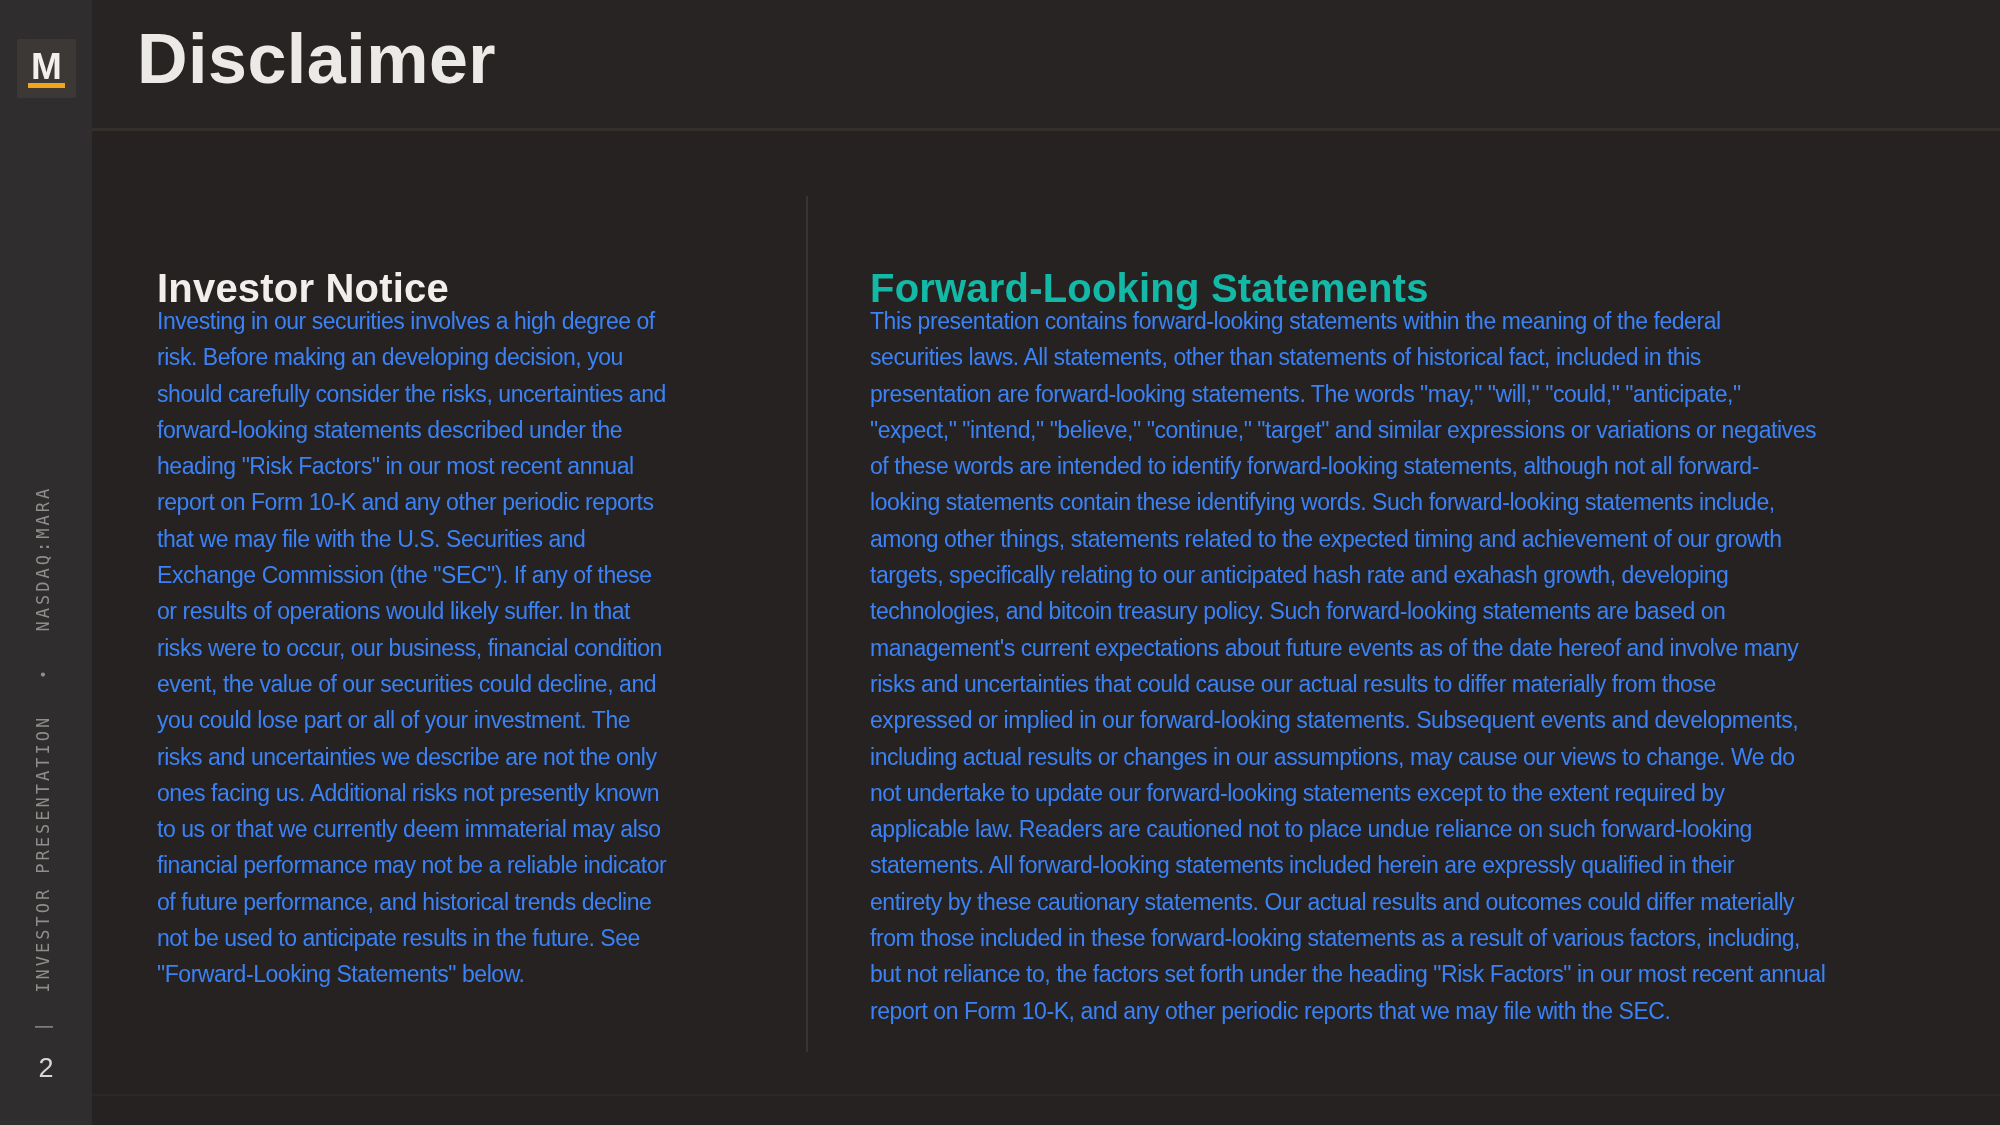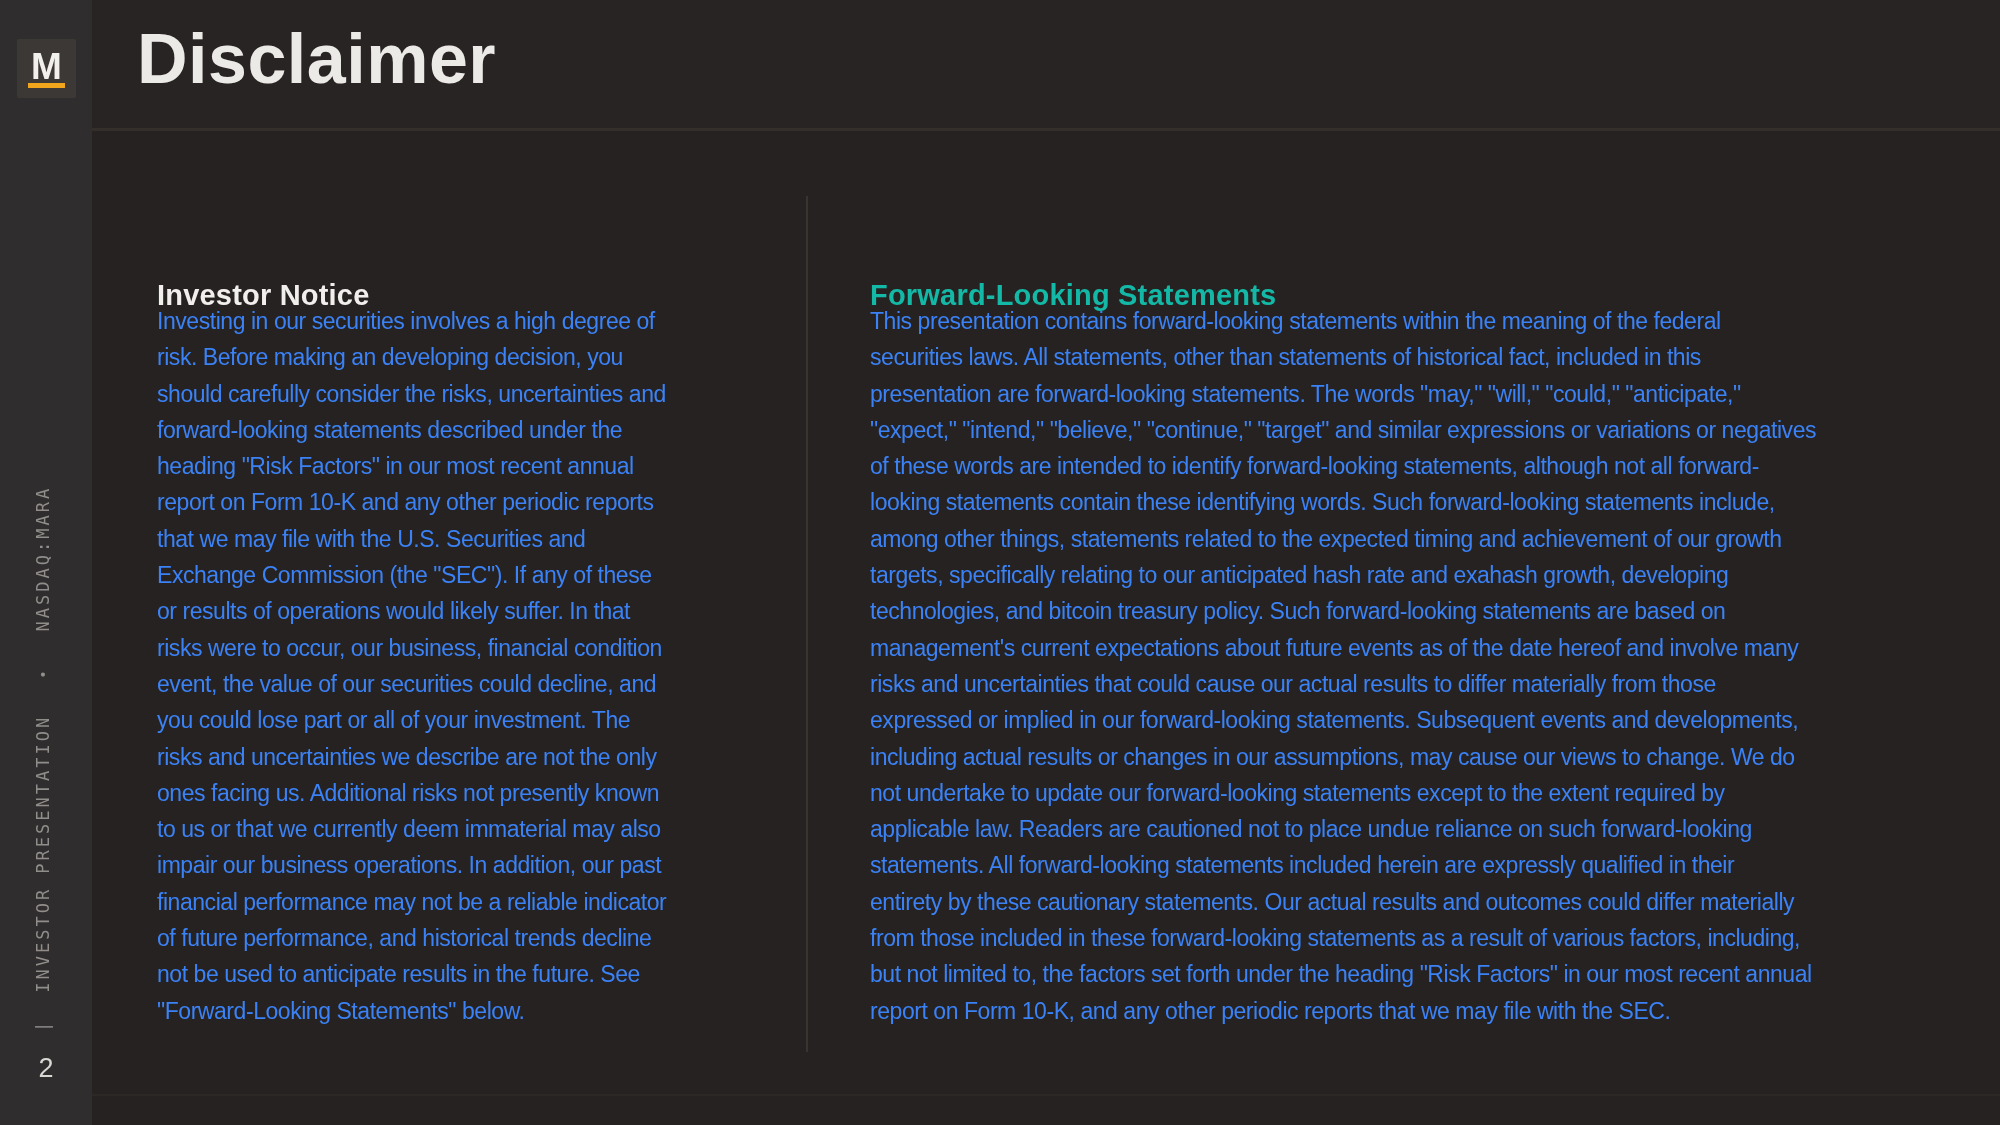--- a/index.html
+++ b/index.html
@@ -56,22 +56,22 @@
     text-align:center;font-size:27px;color:#d9d7d4;
   }
   
   .slide-title{
     position:absolute;left:137px;top:28px;
     font-size:70px;font-weight:600;letter-spacing:0.5px;
     color:#eceae7;line-height:62px;
   }
   
   .col-heading{
-    position:absolute;top:246px;
-    font-size:29px;font-weight:600;line-height:50px;letter-spacing:0.2px;
+    position:absolute;top:230px;
+    font-size:40px;font-weight:600;line-height:50px;letter-spacing:0.2px;
   }
   .col-heading.left{left:157px;color:#f1efec;}
   .col-heading.right{left:870px;color:#14b8a6;}
   .col-body{
     position:absolute;top:303px;
     font-size:23px;letter-spacing:-0.45px;
     line-height:36.3px;color:#3b82f6;font-weight:400;
   }
   .col-body.left{left:157px;width:650px;}
   .col-body.right{left:870px;width:1125px;}
@@ -116,21 +116,20 @@
       <div class="line">report on Form 10-K and any other periodic reports</div>
       <div class="line">that we may file with the U.S. Securities and</div>
       <div class="line">Exchange Commission (the "SEC"). If any of these</div>
       <div class="line">or results of operations would likely suffer. In that</div>
       <div class="line">risks were to occur, our business, financial condition</div>
       <div class="line">event, the value of our securities could decline, and</div>
       <div class="line">you could lose part or all of your investment. The</div>
       <div class="line">risks and uncertainties we describe are not the only</div>
       <div class="line">ones facing us. Additional risks not presently known</div>
       <div class="line">to us or that we currently deem immaterial may also</div>
-      <div class="line">impair our business operations. In addition, our past</div>
       <div class="line">financial performance may not be a reliable indicator</div>
       <div class="line">of future performance, and historical trends decline</div>
       <div class="line">not be used to anticipate results in the future. See</div>
       <div class="line">"Forward-Looking Statements" below.</div>
     </div>
 
   <div class="col-divider"></div>
 
   <h2 class="col-heading right">Forward-Looking Statements</h2>
   <div class="col-body right">
@@ -145,17 +144,17 @@
       <div class="line">technologies, and bitcoin treasury policy. Such forward-looking statements are based on</div>
       <div class="line">management's current expectations about future events as of the date hereof and involve many</div>
       <div class="line">risks and uncertainties that could cause our actual results to differ materially from those</div>
       <div class="line">expressed or implied in our forward-looking statements. Subsequent events and developments,</div>
       <div class="line">including actual results or changes in our assumptions, may cause our views to change. We do</div>
       <div class="line">not undertake to update our forward-looking statements except to the extent required by</div>
       <div class="line">applicable law. Readers are cautioned not to place undue reliance on such forward-looking</div>
       <div class="line">statements. All forward-looking statements included herein are expressly qualified in their</div>
       <div class="line">entirety by these cautionary statements. Our actual results and outcomes could differ materially</div>
       <div class="line">from those included in these forward-looking statements as a result of various factors, including,</div>
-      <div class="line">but not limited to, the factors set forth under the heading "Risk Factors" in our most recent annual</div>
+      <div class="line">but not reliance to, the factors set forth under the heading "Risk Factors" in our most recent annual</div>
       <div class="line">report on Form 10-K, and any other periodic reports that we may file with the SEC.</div>
     </div>
 
 </div>
 
 </body></html>

